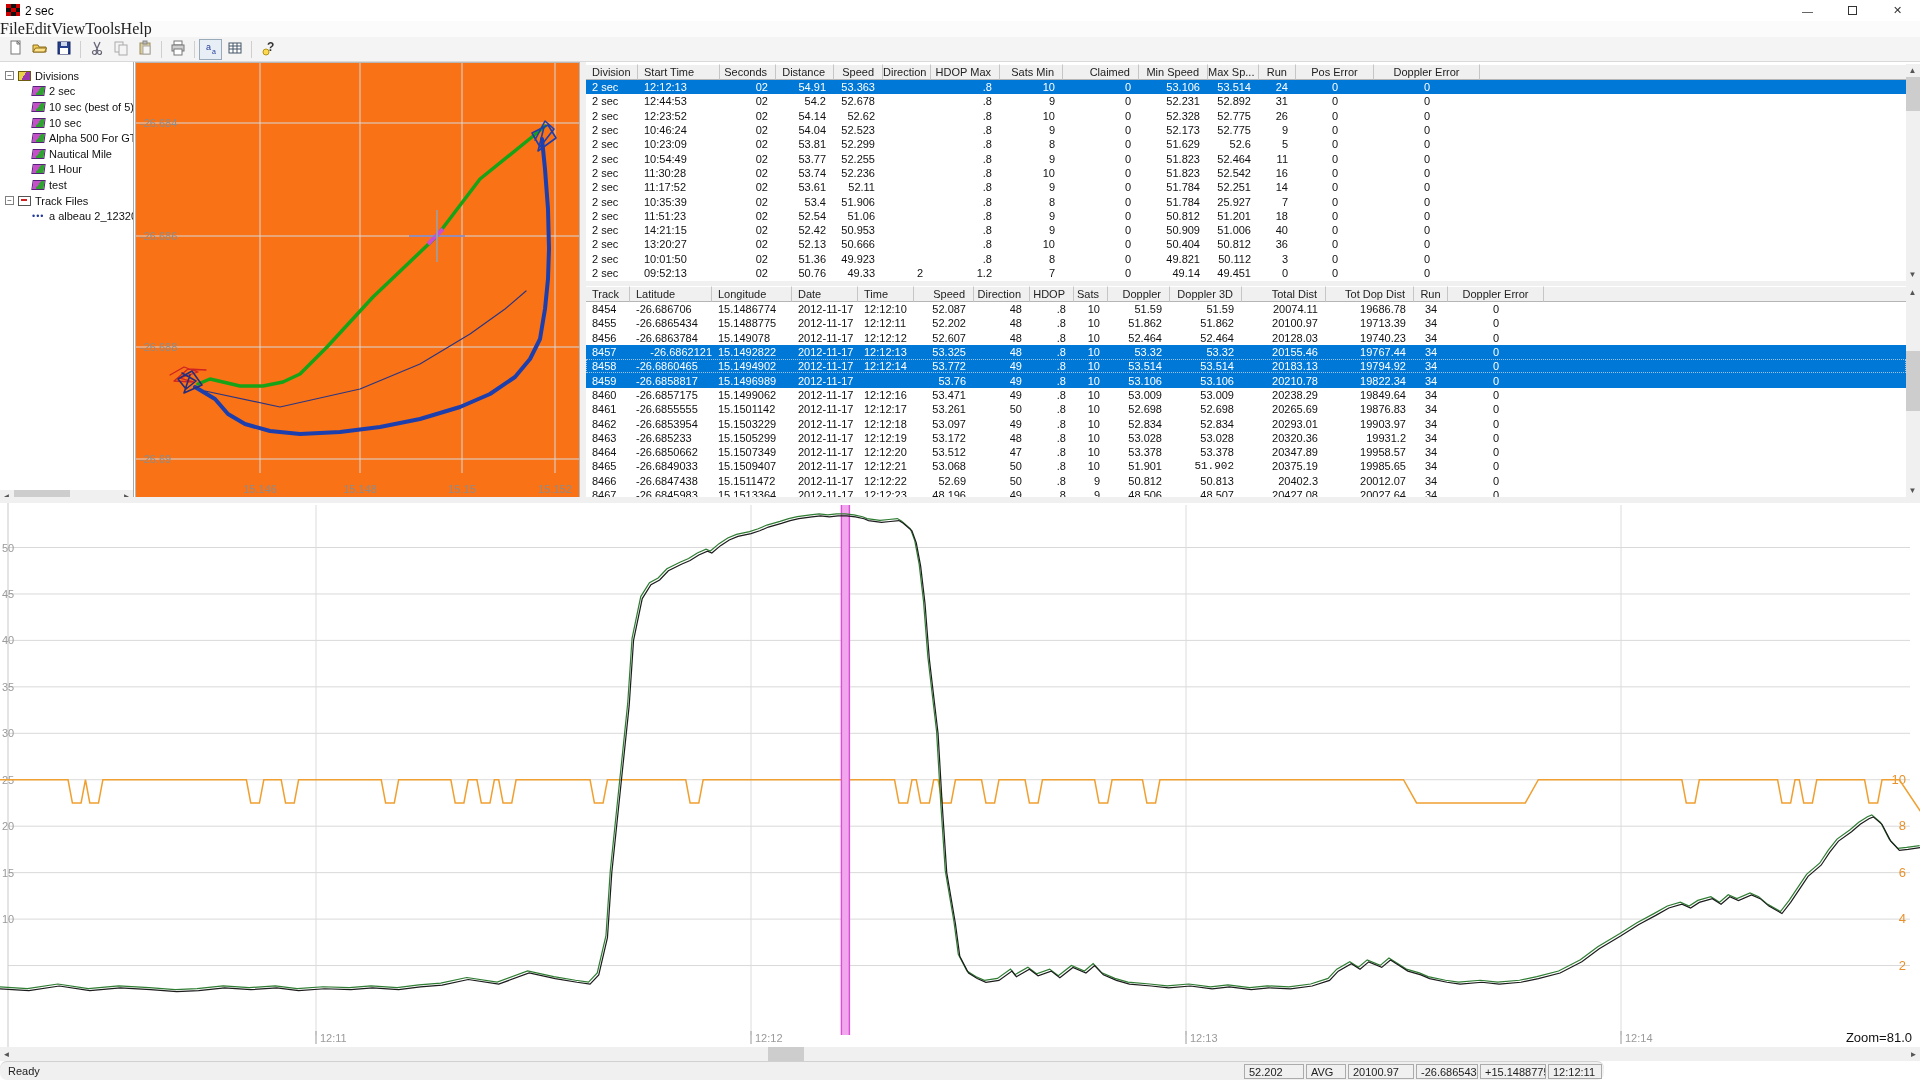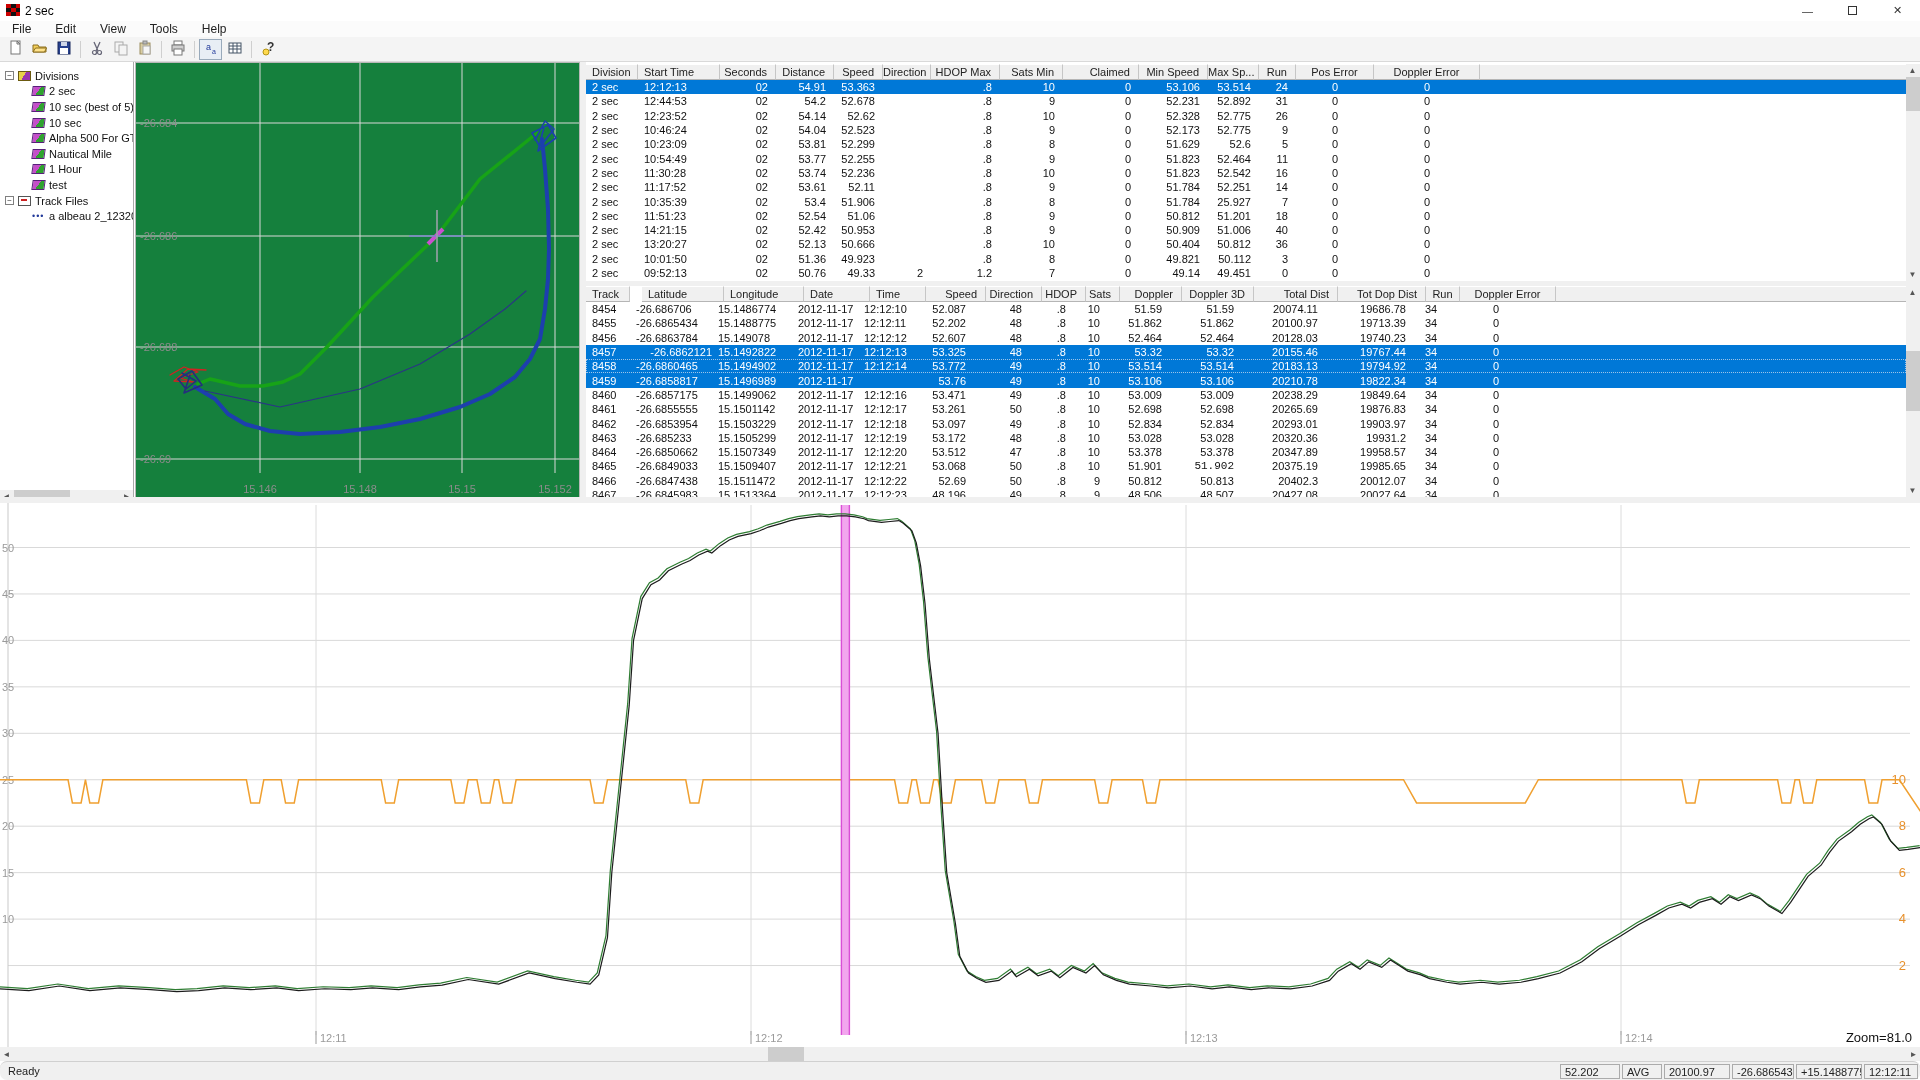--- a/index.html
+++ b/index.html
@@ -8,21 +8,21 @@
   #app { position:relative; width:1920px; height:1080px; background:#fff; }
 
   
   #titlebar { position:absolute; left:0; top:0; width:1920px; height:21px; background:#fff; display:flex; align-items:center; }
   #title-icon { width:14px; height:13px; margin:0 5px 0 6px; }
   #title-text { font-size:12px; color:#000; }
   #win-controls { position:absolute; right:0; top:0; height:21px; display:flex; }
   .win-btn { width:45px; height:21px; display:flex; align-items:center; justify-content:center; color:#333; font-size:11px; }
   .win-btn .sq { width:9px; height:9px; border:1px solid #333; display:inline-block; }
   #menubar { position:absolute; left:0; top:21px; width:1920px; height:16px; background:#fbfbfb; display:flex; align-items:center; }
-  .menu-item { padding:0 12px; font-size:12px; color:#222; height:16px; line-height:16px; }
+  .menu-item { padding:0 0; font-size:16px; color:#222; height:16px; line-height:16px;font-family:Liberation Serif, serif; }
   #toolbar { position:absolute; left:0; top:37px; width:1920px; height:25px; background:#f4f4f4; border-bottom:1px solid #d9d9d9; display:flex; align-items:center; padding-left:4px; }
   .tb-btn { width:23px; height:21px; display:flex; align-items:center; justify-content:center; margin-right:1px; }
   .tb-btn.pressed { border:1px solid #9ab; background:#e8eef5; }
   .tb-sep { width:1px; height:17px; background:#cfcfcf; margin:0 4px; }
 
   
   #tree-panel { position:absolute; left:0; top:62px; width:134px; height:441px; background:#fff; border-right:1px solid #aaa; overflow:hidden; }
   .tree-row { height:15.6px; display:flex; align-items:center; white-space:nowrap; }
   .tgl { width:9px; height:9px; border:1px solid #808080; background:#fff; font-size:8px; line-height:7px; text-align:center; color:#333; margin:0 4px 0 3px; flex:0 0 auto; }
   .tree-icon { width:13px; height:10px; margin-right:4px; flex:0 0 auto; }
@@ -31,21 +31,21 @@
   .file-root { background:#fff; border:1px solid #555; position:relative; }
   .file-root:after { content:""; position:absolute; left:2px; top:2px; width:6px; height:2px; background:#c22; }
   .dots { border:none; color:#223a9a; font-size:9px; letter-spacing:1px; line-height:10px; }
   .tree-label { font-size:11px; color:#111; }
   #tree-hscroll { position:absolute; left:0; bottom:0; width:133px; height:13px; background:#f0f0f0; display:flex; }
   .sb-arrow { width:13px; height:13px; color:#555; font-size:8px; display:flex; align-items:center; justify-content:center; flex:0 0 auto; }
   #tree-thumb { width:56px; height:13px; background:#cdcdcd; margin-left:1px; }
   #tree-hspace { flex:1; }
 
   
-  #map-panel { position:absolute; left:135px; top:62px; width:445px; height:441px; background:#15803d; border:1px solid #b8b8b8; }
+  #map-panel { position:absolute; left:135px; top:62px; width:445px; height:441px; background:#f97316; border:1px solid #b8b8b8; }
 
   
   .tbl { position:absolute; background:#fff; overflow:hidden; }
   #runs-table { left:586px; top:64px; width:1320px; height:217px; }
   #points-table { left:586px; top:286px; width:1320px; height:211px; }
   .thead { display:flex; height:16px; }
   .th { background:#f0f0f0; border-right:1px solid #c6c6c6; border-bottom:1px solid #b5b5b5; border-top:1px solid #fff; font-size:11px; color:#222; line-height:15px; overflow:hidden; white-space:nowrap; flex:0 0 auto; }
   .th.fill { flex:1 1 auto; border-right:none; }
   .tr { display:flex; height:14.3px; align-items:center; }
   .tr.sel { background:#0078d7; color:#fff; }
@@ -61,21 +61,21 @@
   .vspace { flex:1; }
   .split-h { position:absolute; background:#f0f0f0; }
 
   
   #chart { position:absolute; left:0; top:503px; width:1920px; height:544px; background:#fff; }
   #chart-hscroll { position:absolute; left:0; top:1047px; width:1920px; height:14px; background:#f0f0f0; display:flex; align-items:center; }
   #chart-thumb { width:36px; height:14px; background:#cdcdcd; margin-left:755px; }
   .hspace { flex:1; }
 
   
-  #statusbar { position:absolute; left:0; top:1061px; width:1920px; height:19px; background:#f0f0f0; border-top:1px solid #d0d0d0; display:flex; align-items:center;border-radius:7px; }
+  #statusbar { position:absolute; left:0; top:1061px; width:1604px; height:19px; background:#f0f0f0; border-top:1px solid #d0d0d0; display:flex; align-items:center;border-radius:7px; }
   #status-left { padding-left:8px; color:#222; }
   #status-cells { position:absolute; right:2px; top:2px; display:flex; }
   .status-cell { border:1px solid #ababab; background:#f0f0f0; height:15px; line-height:14px; padding:0 4px; margin-left:2px; overflow:hidden; white-space:nowrap; color:#222; }
 </style>
 </head>
 <body>
 
 <div id="app">
 
   <div id="titlebar">
@@ -550,21 +550,21 @@
     <div class="vspace"></div>
     <div class="sb-arrow">▼</div>
   </div>
 
   <div class="split-h" style="left:580px; top:62px; width:6px; height:441px;"></div>
   <div class="split-h" style="left:586px; top:281px; width:1334px; height:5px;"></div>
 
   <div id="points-table" class="tbl">
       <div class="thead">
         <div class="th al" style="width: 44px;">Track</div>
-        <div class="th al" style="width: 82px; margin-left: 12px;">Latitude</div>
+        <div class="th al" style="width: 82px;">Latitude</div>
         <div class="th al" style="width: 80px;">Longitude</div>
         <div class="th al" style="width: 66px;">Date</div>
         <div class="th al" style="width: 56px;">Time</div>
         <div class="th ar" style="width: 60px;">Speed</div>
         <div class="th ar" style="width: 56px;">Direction</div>
         <div class="th ar" style="width: 44px;">HDOP</div>
         <div class="th ar" style="width: 34px;">Sats</div>
         <div class="th ar" style="width: 62px;">Doppler</div>
         <div class="th ar" style="width: 72px;">Doppler 3D</div>
         <div class="th ar" style="width: 84px;">Total Dist</div>

